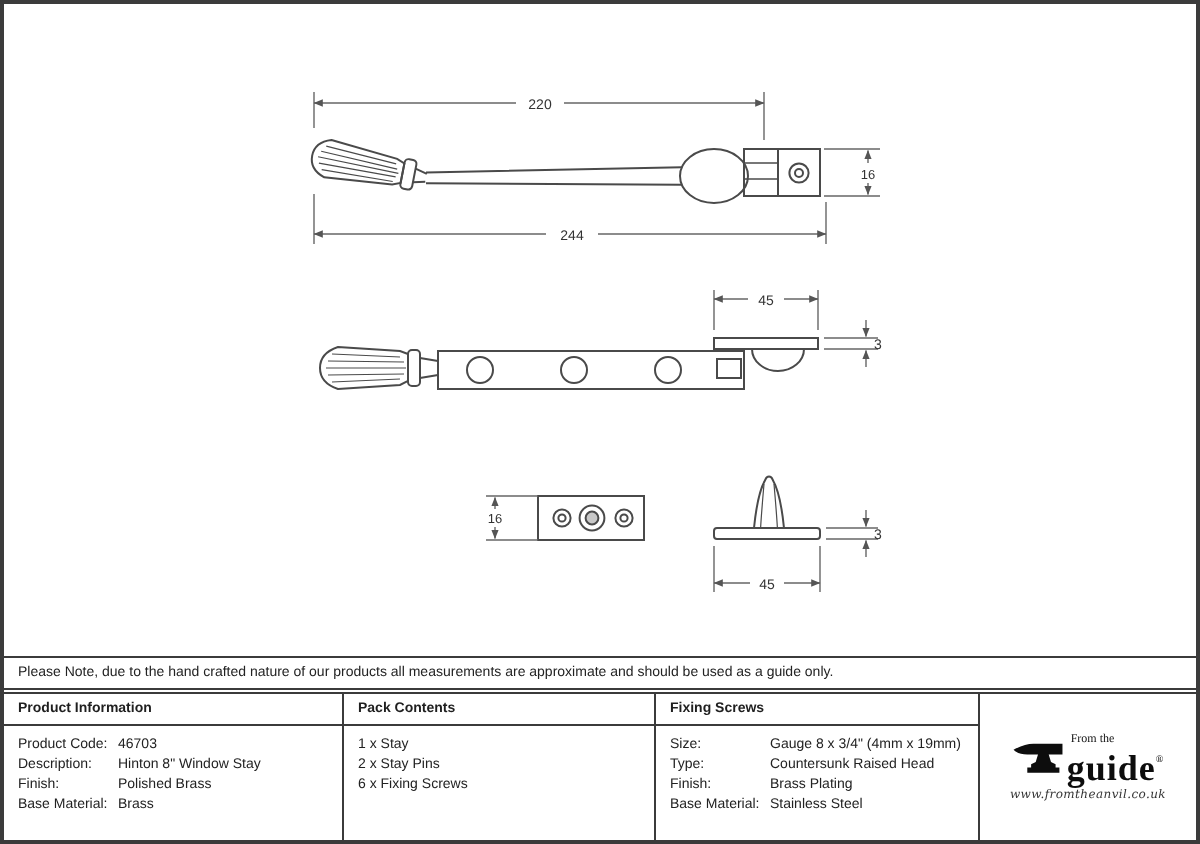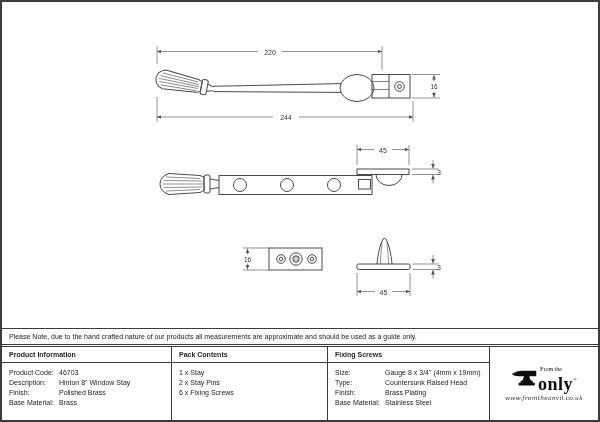--- a/index.html
+++ b/index.html
@@ -226,21 +226,21 @@
     <div class="col col-logo">
       <div class="logo">
         <div class="logo-main">
           <span class="anvil-icon">
             <svg width="26" height="17" viewBox="0 0 34 22">
               <path fill="#0d0d0d" d="M1,5 Q8,1 14,1 L33,1 L33,8 L24,8 L25.5,13 L28.5,14.5 L28.5,16.5 L31,16.5 L31,20 L10,20 L10,16.5 L12.5,16.5 L12.5,14.5 L15.5,13 L17,8 L10,8 Q4,8 1,5 Z"></path>
             </svg>
           </span>
           <span class="logo-stack">
             <span class="from-the">From the</span>
-            <span class="nvil-row"><span>only</span><sup>®</sup></span>
+            <span class="nvil-row"><span>guide</span><sup>®</sup></span>
           </span>
         </div>
         <div class="logo-url">www.fromtheanvil.co.uk</div>
       </div>
     </div>
 
   </div>
 </div>
 
 </body></html>

